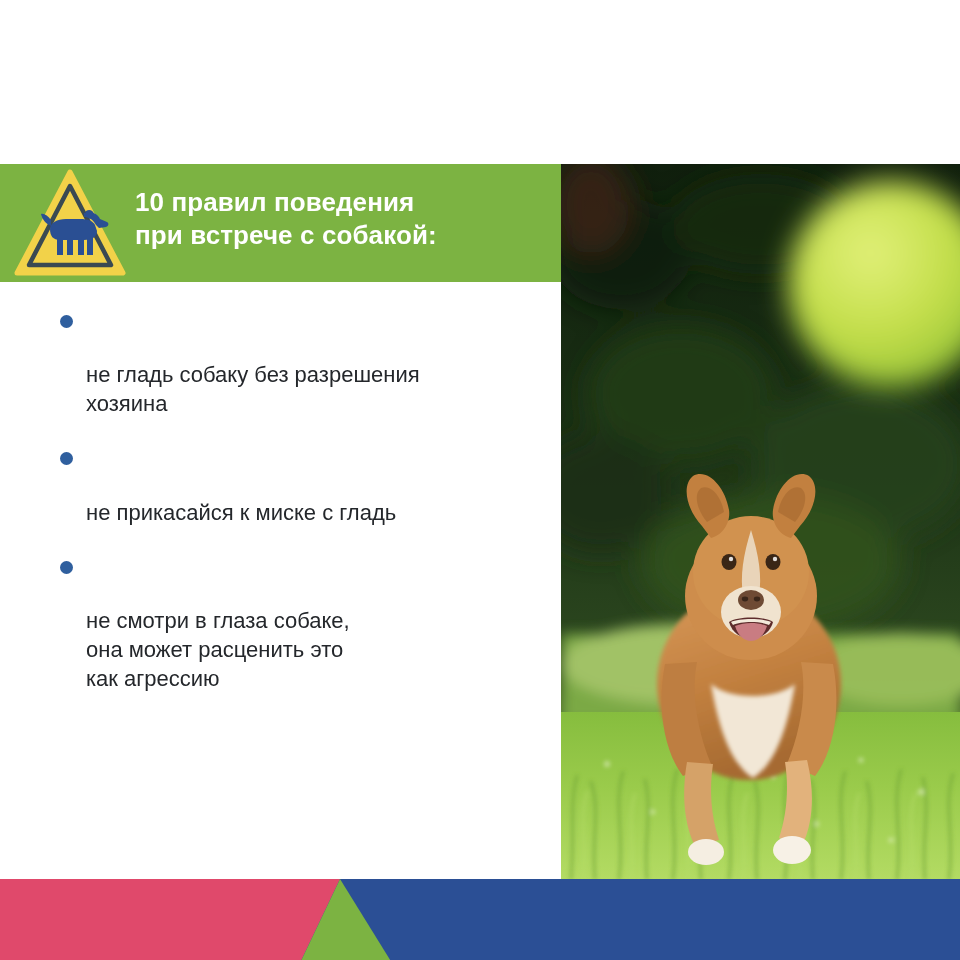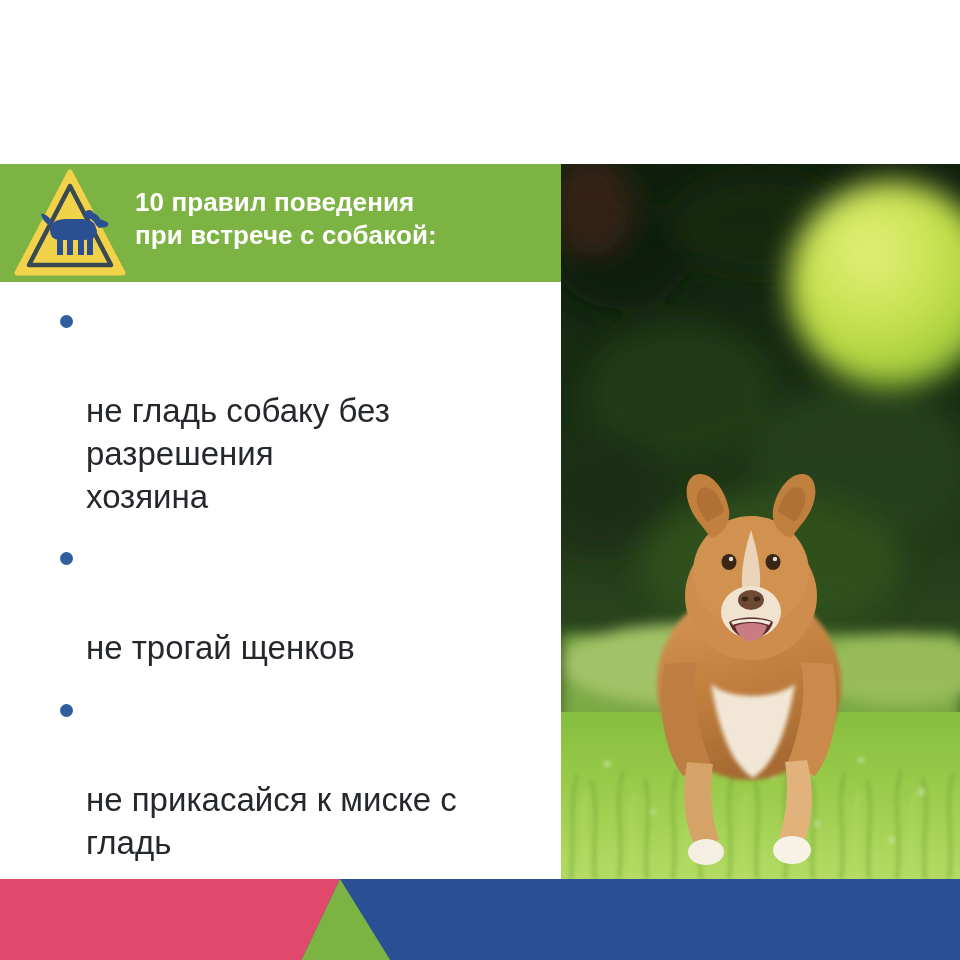--- a/index.html
+++ b/index.html
@@ -76,21 +76,21 @@
     width: 561px;
     margin: 0;
     padding: 0;
     list-style: none;
   }
   .rule {
     position: relative;
     padding-left: 86px;
     padding-right: 30px;
     margin-bottom: 23px;
-    font-size: 33px;
+    font-size: 22px;
     line-height: 1.3;
     color: #24272B;
     white-space: pre-line;
   }
   .rule.gap-after {
     margin-bottom: 54px;
   }
   .rule .dot {
     position: absolute;
     left: 60px;
@@ -160,24 +160,20 @@
 
       <div class="header-title">10 правил поведения
 при встрече с собакой:</div>
     </div>
 
     <ul class="rules">
       <li class="rule">
         <span class="dot"></span>
         <span>не гладь собаку без разрешения
 хозяина</span>
-      </li>
-      <li class="rule">
-        <span class="dot"></span>
-        <span>не трогай щенков</span>
       </li>
       <li class="rule">
         <span class="dot"></span>
         <span>не прикасайся к миске с гладь</span>
       </li>
       <li class="rule gap-after">
         <span class="dot"></span>
         <span>не смотри в глаза собаке,
 она может расценить это
 как агрессию</span>

